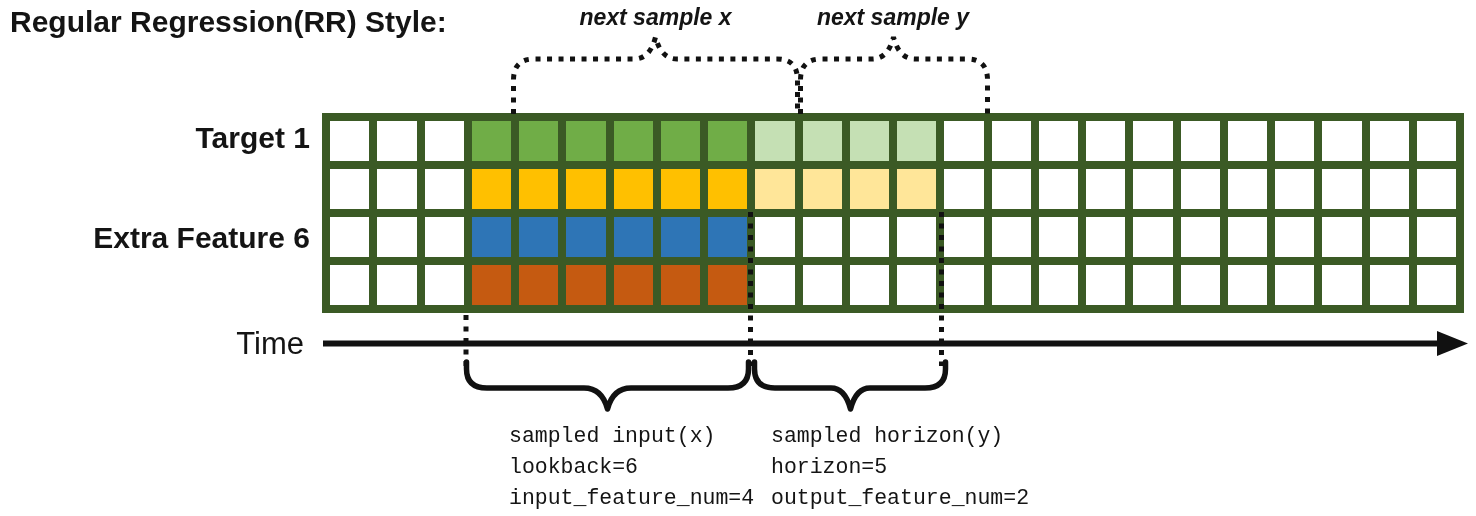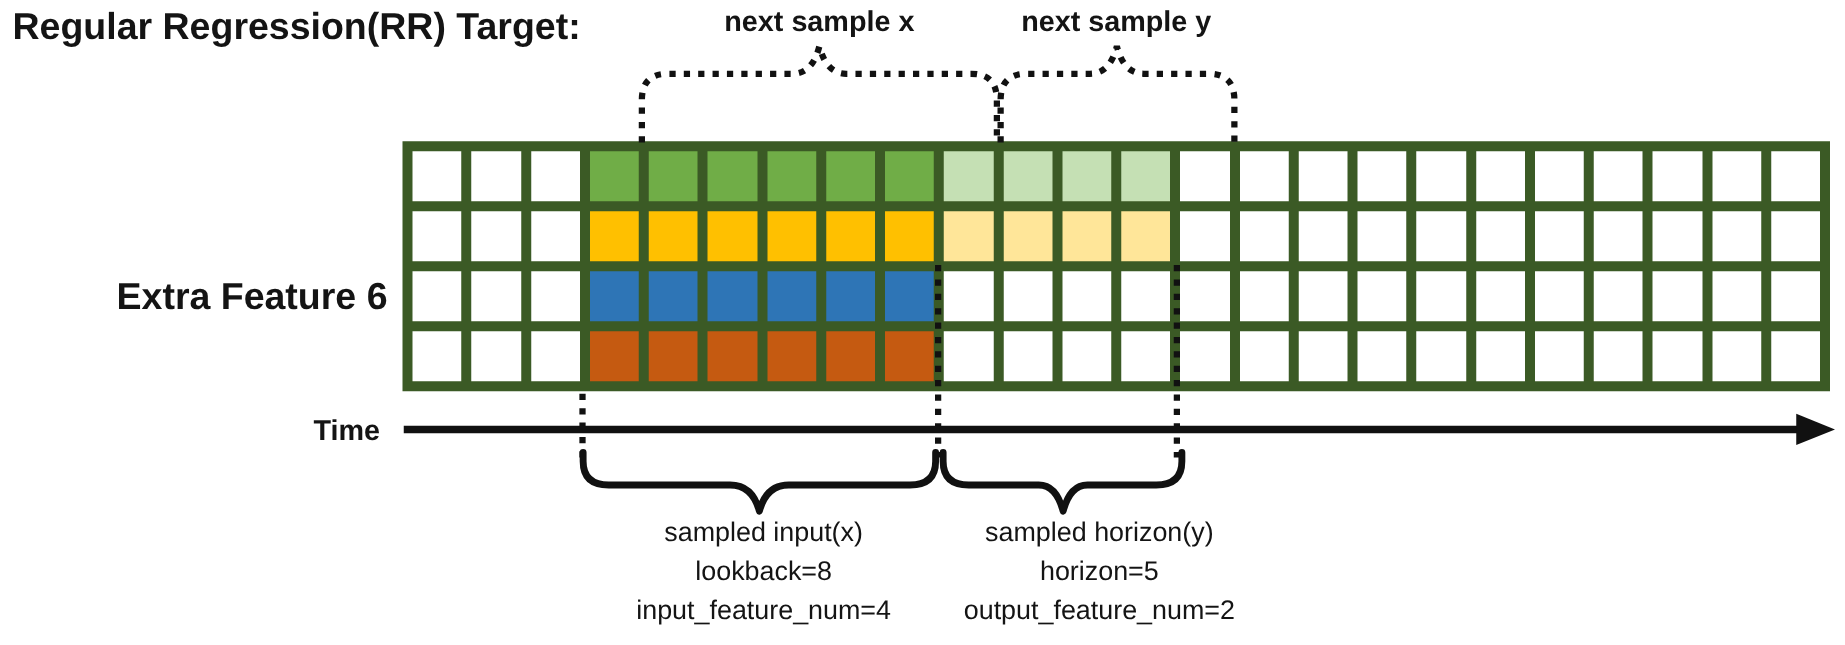--- a/index.html
+++ b/index.html
@@ -11,21 +11,21 @@
     color:#141414;
     overflow:hidden;
   }
   .abs{position:absolute;}
   #title{
     left:10px;top:5px;
     font-size:30px;font-weight:bold;letter-spacing:0px;
   }
   .top-label{
     top:4px;
-    font-size:23px;font-weight:bold;
+    font-size:23px;font-weight:bold;font-style:italic;
     text-align:center;
   }
   #next-sample-x-label{left:513px;width:285px;}
   #next-sample-y-label{left:798px;width:190px;}
   #sample-grid{
     left:322px;top:113px;
     width:1142px;height:200px;
     box-sizing:border-box;
     display:grid;
     grid-template-columns:repeat(24,1fr);
@@ -36,42 +36,43 @@
   .cell{background:#ffffff;}
   .row-label{
     right:1166px;
     height:50px;width:300px;
     display:flex;align-items:center;justify-content:flex-end;
     font-size:30px;font-weight:bold;white-space:nowrap;
   }
   #time-label{
     left:218px;top:327px;width:86px;height:34px;
     display:flex;align-items:center;justify-content:flex-end;
-    font-size:23px;font-weight:bold;
+    font-size:31px;font-weight:normal;
   }
   #diagram-svg{left:0;top:0;pointer-events:none;}
   .note-block{
-    top:411px;
-    font-family:Liberation Sans, sans-serif;
+    top:421px;
+    font-family:Liberation Mono, monospace;
     font-size:21.5px;font-weight:normal;
-    line-height:31px;white-space:nowrap;text-align:center;
+    line-height:31px;white-space:nowrap;
   }
   #input-note{left:509px;}
   #output-note{left:771px;}
 </style>
 </head>
 <body>
 
 <div id="stage">
 
-  <div id="title" class="abs">Regular Regression(RR) Target:</div>
+  <div id="title" class="abs">Regular Regression(RR) Style:</div>
 
   <div id="next-sample-x-label" class="abs top-label">next sample x</div>
   <div id="next-sample-y-label" class="abs top-label">next sample y</div>
 
+  <div class="abs row-label" style="top:113px">Target 1</div>
   <div class="abs row-label" style="top:213px">Extra Feature 6</div>
 
   <div id="sample-grid" class="abs" style="background: rgb(59, 90, 37);">
       <div class="cell" style="background: rgb(255, 255, 255);"></div>
       <div class="cell" style="background: rgb(255, 255, 255);"></div>
       <div class="cell" style="background: rgb(255, 255, 255);"></div>
       <div class="cell" style="background: rgb(112, 173, 71);"></div>
       <div class="cell" style="background: rgb(112, 173, 71);"></div>
       <div class="cell" style="background: rgb(112, 173, 71);"></div>
       <div class="cell" style="background: rgb(112, 173, 71);"></div>
@@ -181,21 +182,21 @@
     <line x1="323" y1="343.5" x2="1442" y2="343.5" stroke="#111111" stroke-width="6"></line>
     <polygon points="1468,343.5 1437,331 1437,356" fill="#111111"></polygon>
 
     <path d="M 466.5 362 L 466.5 369 Q 466.5 388 487 388 L 584 388 Q 602 388 607.5 409 Q 613 388 631 388 L 728 388 Q 748.5 388 748.5 369 L 748.5 362" fill="none" stroke="#111111" stroke-width="5.5" stroke-linecap="round" stroke-linejoin="round"></path>
 
     <path d="M 754.5 362 L 754.5 369 Q 754.5 388 775 388 L 831 388 Q 845 388 850.5 409 Q 856 388 870 388 L 925 388 Q 945.5 388 945.5 369 L 945.5 362" fill="none" stroke="#111111" stroke-width="5.5" stroke-linecap="round" stroke-linejoin="round"></path>
   </svg>
 
   <div id="input-note" class="abs note-block">
     <div>sampled input(x)</div>
-    <div>lookback=8</div>
+    <div>lookback=6</div>
     <div>input_feature_num=4</div>
   </div>
   <div id="output-note" class="abs note-block">
     <div>sampled horizon(y)</div>
     <div>horizon=5</div>
     <div>output_feature_num=2</div>
   </div>
 
 </div>
 

